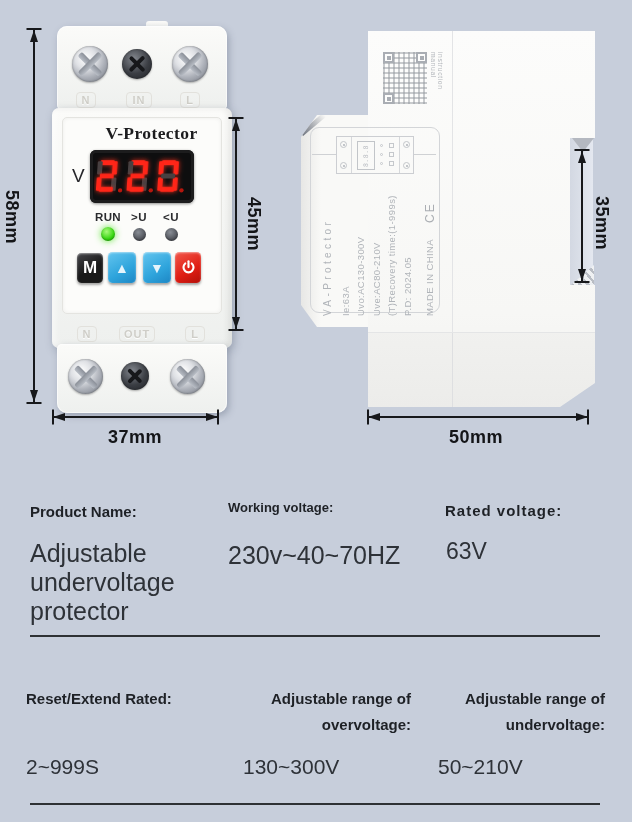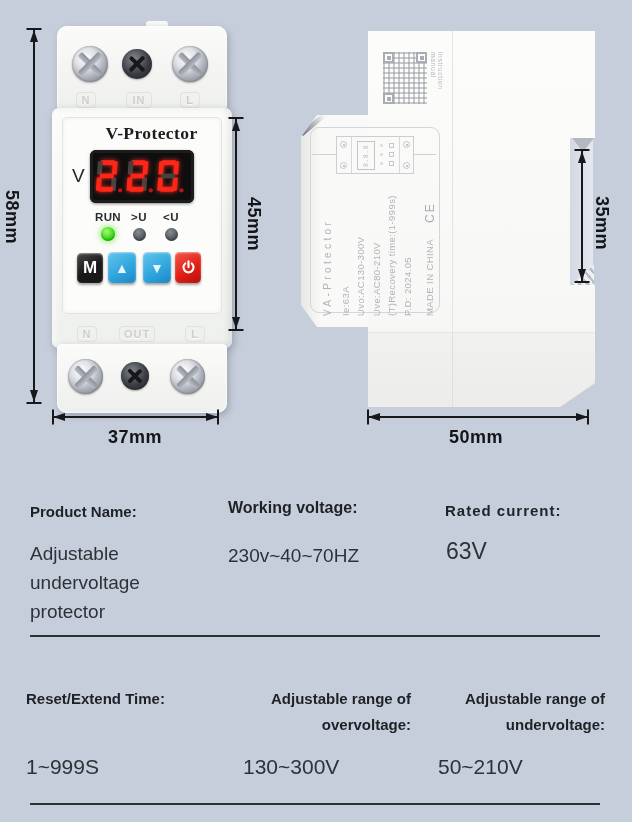--- a/index.html
+++ b/index.html
@@ -105,21 +105,21 @@
   .notch-bg{position:absolute;left:570px;top:138px;width:23px;height:147px;
     background:linear-gradient(90deg,#d3d8e2,#e4e8f0);}
   .clip-tri{position:absolute;left:572px;top:138px;width:0;height:0;
     border-left:11px solid transparent;border-right:11px solid transparent;border-top:14px solid #b4b8c0;}
   .clip-stripes{position:absolute;left:571px;top:265px;width:23px;height:20px;
     background:repeating-linear-gradient(50deg,#b9bdc4 0 2.5px,#eef0f2 2.5px 6px);
     clip-path:polygon(0 100%,100% 0,100% 100%);}
 
   
   .spec-label{position:absolute;font-weight:700;font-size:15px;color:#1e2126;line-height:26px;}
-  .spec-value{position:absolute;font-size:19px;color:#2e3238;line-height:29px;}
+  .spec-value{position:absolute;font-size:25px;color:#2e3238;line-height:29px;}
   .divider{position:absolute;height:2px;background:#2e3134;}
 </style>
 </head>
 <body>
 
 <div id="stage">
 
   <div>
 
     <div class="dim-v" style="left:33px;top:30px;height:372px;">
@@ -290,30 +290,30 @@
       <div class="cap l"></div>
         <div class="cap r"></div>
     </div>
     <div class="dim-label horz" style="left:436px;top:427px;width:80px;">50mm</div>
   </div>
 
   <div>
     <div class="spec-label" style="left:30px;top:499px;">Product Name:</div>
     <div class="spec-value" style="left:30px;top:539px;width:148px;">Adjustable undervoltage protector</div>
 
-    <div class="spec-label" style="left:228px;top:495px;font-size:16px;">Working voltage:</div>
+    <div class="spec-label" style="left:228px;top:495px;font-size:13px;">Working voltage:</div>
     <div class="spec-value" style="left:228px;top:541px;">230v~40~70HZ</div>
 
-    <div class="spec-label" style="left:445px;top:498px;letter-spacing:1px;">Rated current:</div>
+    <div class="spec-label" style="left:445px;top:498px;letter-spacing:1px;">Rated voltage:</div>
     <div class="spec-value" style="left:446px;top:537px;font-size:23px;">63V</div>
 
     <div class="divider" style="left:30px;top:635px;width:570px;"></div>
 
-    <div class="spec-label" style="left:26px;top:686px;">Reset/Extend Time:</div>
-    <div class="spec-value" style="left:26px;top:752px;font-size:21px;">1~999S</div>
+    <div class="spec-label" style="left:26px;top:686px;">Reset/Extend Rated:</div>
+    <div class="spec-value" style="left:26px;top:752px;font-size:21px;">2~999S</div>
 
     <div class="spec-label" style="left:243px;top:686px;width:168px;text-align:right;">Adjustable range of overvoltage:</div>
     <div class="spec-value" style="left:243px;top:752px;font-size:21px;">130~300V</div>
 
     <div class="spec-label" style="left:435px;top:686px;width:170px;text-align:right;">Adjustable range of undervoltage:</div>
     <div class="spec-value" style="left:438px;top:752px;font-size:21px;">50~210V</div>
 
     <div class="divider" style="left:30px;top:803px;width:570px;"></div>
   </div>
 

